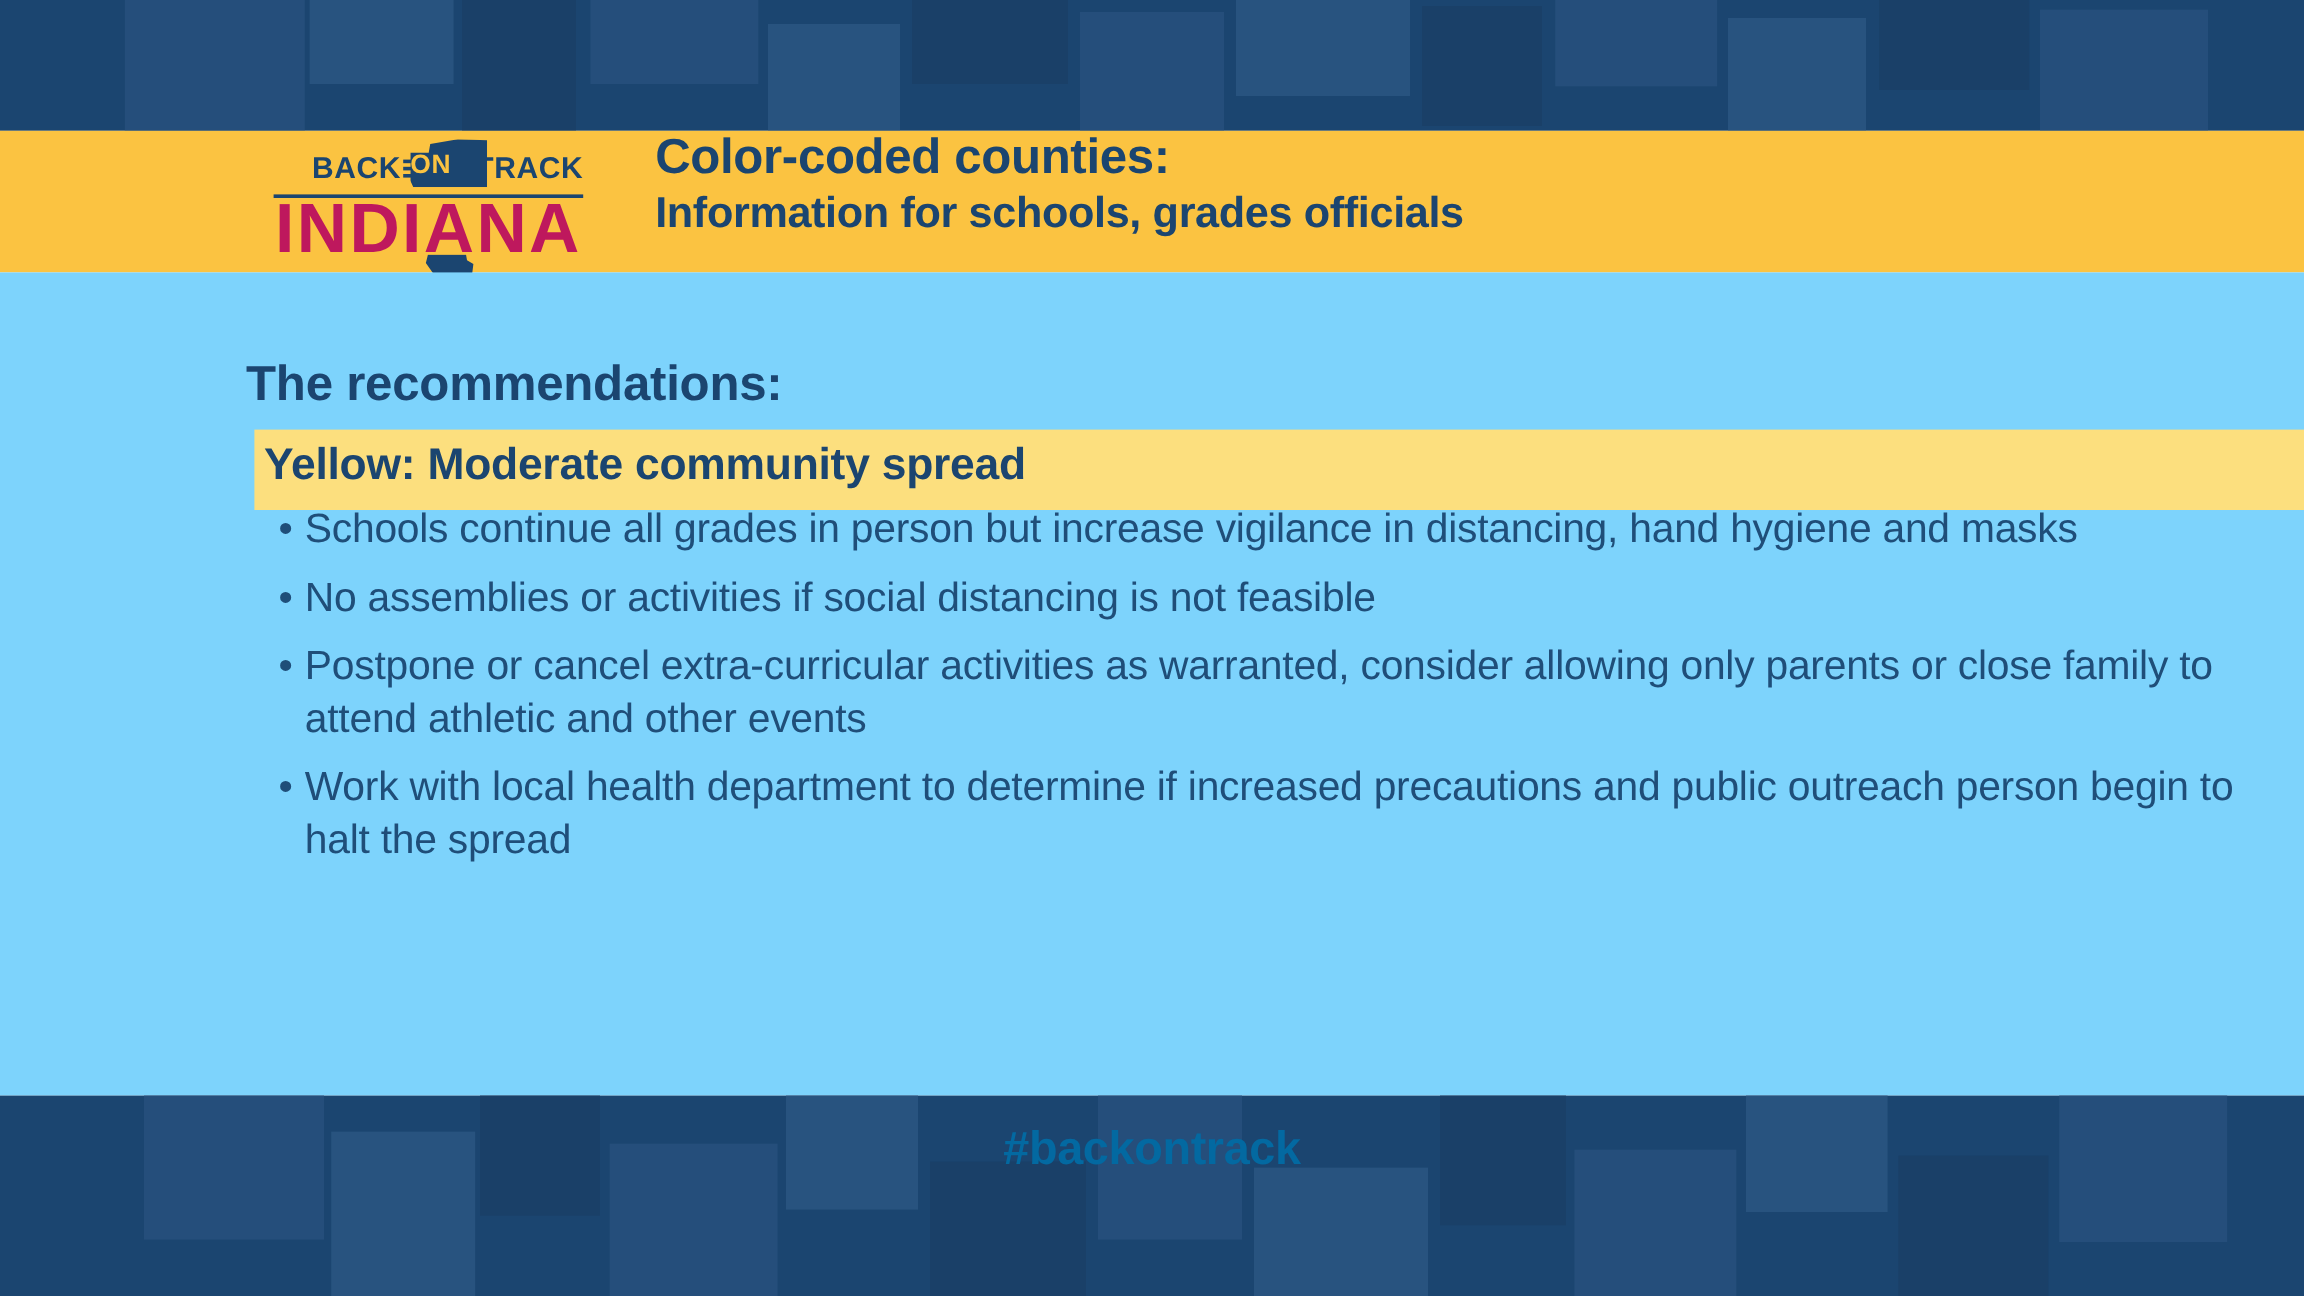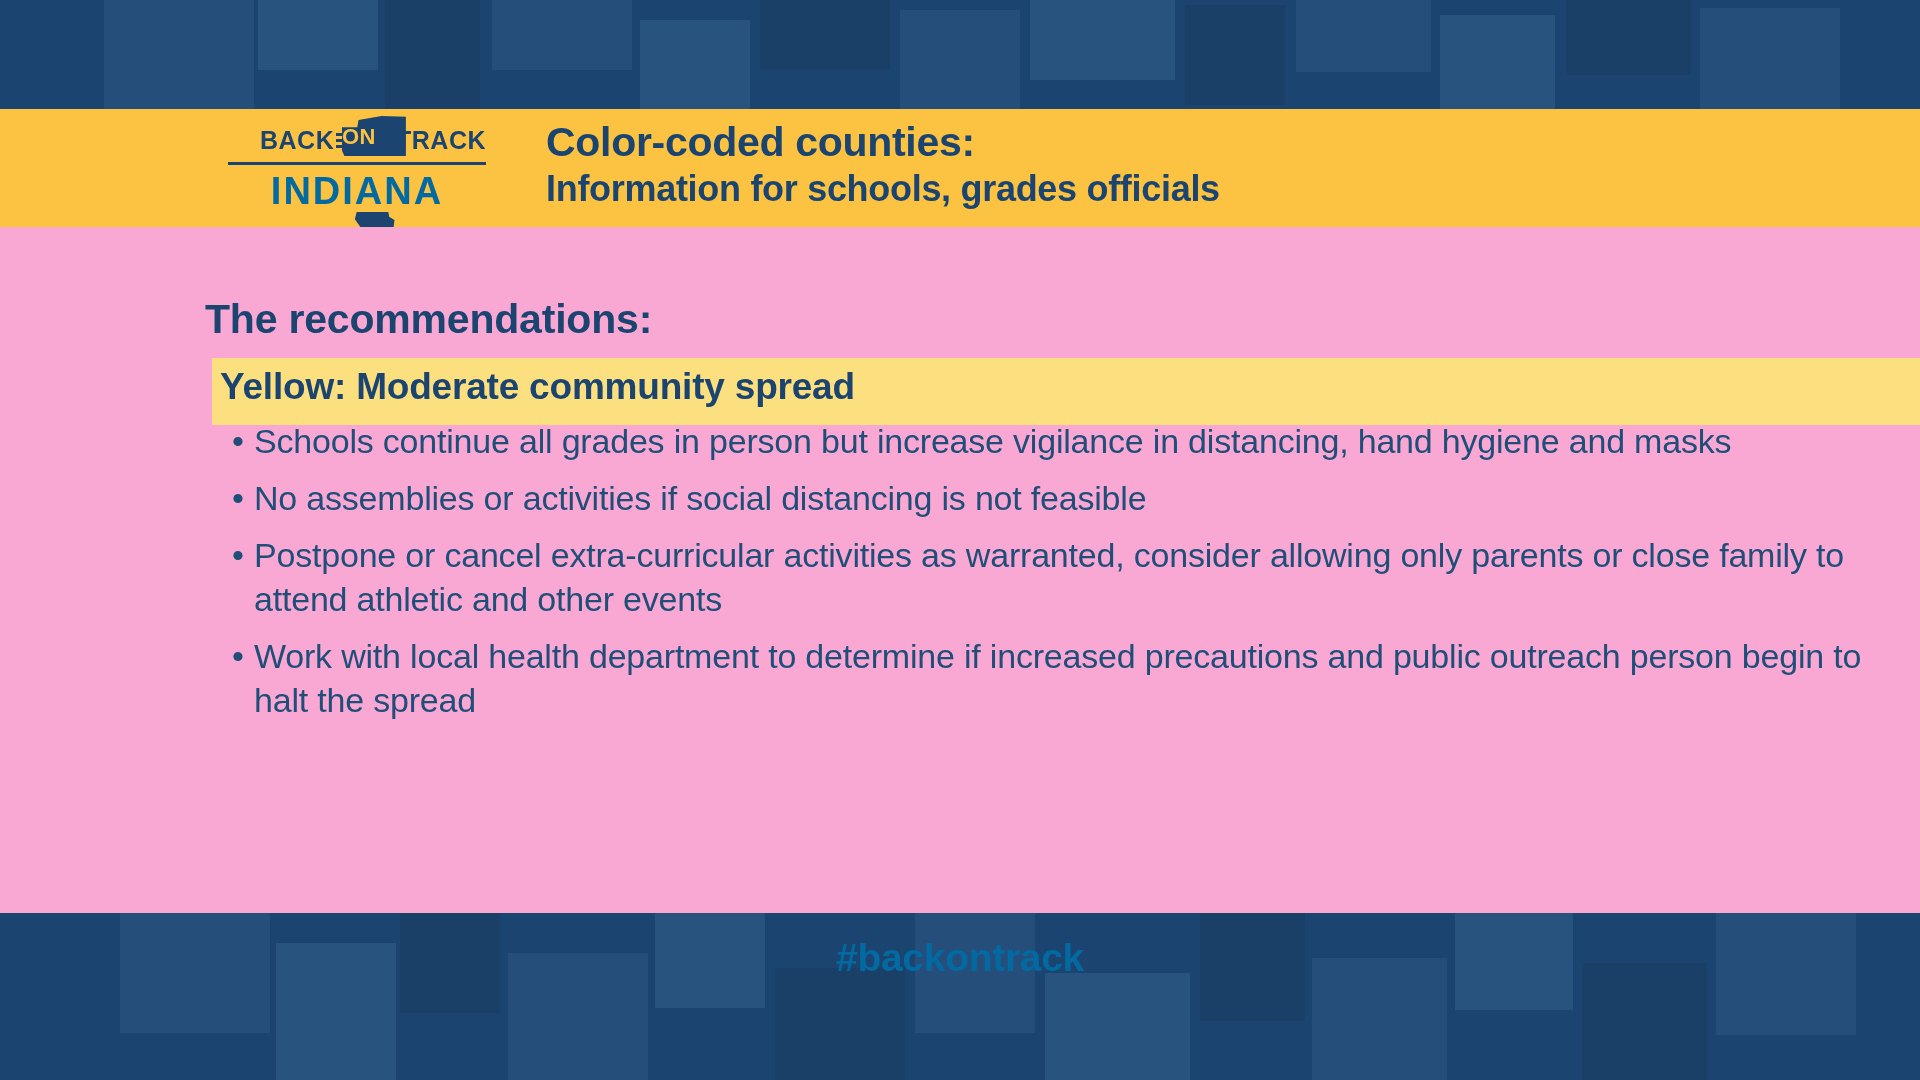--- a/index.html
+++ b/index.html
@@ -61,41 +61,41 @@
   .logo-on span{
     position:absolute;left:0;top:4px;width:100%;text-align:center;
     color:#fbc341;font-weight:700;font-size:22px;letter-spacing:.5px;
     line-height:22px;
   }
   .logo-rule-long{
     position:absolute;left:0;top:42px;width:258px;height:3px;background:#1b4570;
   }
   .logo-indiana{
     position:absolute;left:0;top:46px;width:258px;text-align:center;
-    font-weight:700;font-size:38px;letter-spacing:2px;color:#0369a1;
+    font-weight:700;font-size:58px;letter-spacing:2px;color:#be185d;
     line-height:50px;
   }
   .logo-state{
     position:absolute;left:126px;top:92px;width:44px;height:40px;
     background:#1b4570;
     clip-path:polygon(6% 0%, 78% 0%, 80% 12%, 92% 20%, 88% 56%, 70% 88%, 52% 100%, 40% 84%, 26% 70%, 16% 40%, 2% 18%);
   }
   .header-title{
-    position:absolute;left:546px;top:118px;width:1300px;color:#1b4570;
+    position:absolute;left:546px;top:106px;width:1300px;color:#1b4570;
   }
   .header-title .t1{
     font-weight:700;font-size:41px;line-height:48px;letter-spacing:-.3px;
   }
   .header-title .t2{
     font-weight:700;font-size:36px;line-height:46px;letter-spacing:-.3px;
   }
 
   
   .body-area{
-    position:absolute;left:0;top:227px;width:1920px;height:686px;background:#f9a8d4;
+    position:absolute;left:0;top:227px;width:1920px;height:686px;background:#7dd3fc;
   }
   .rec-heading{
     position:absolute;left:205px;top:68px;
     font-weight:700;font-size:41px;line-height:48px;color:#1b4570;
     letter-spacing:-.2px;
   }
   .yellow-band{
     position:absolute;left:212px;top:131px;width:1721px;height:67px;
     background:#fcdf7e;
   }

